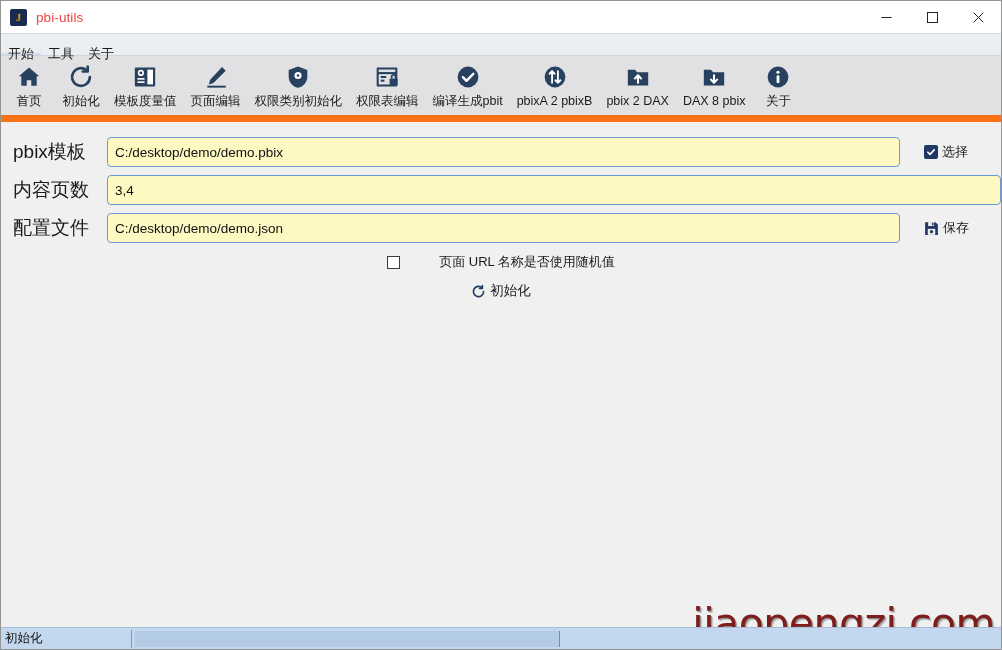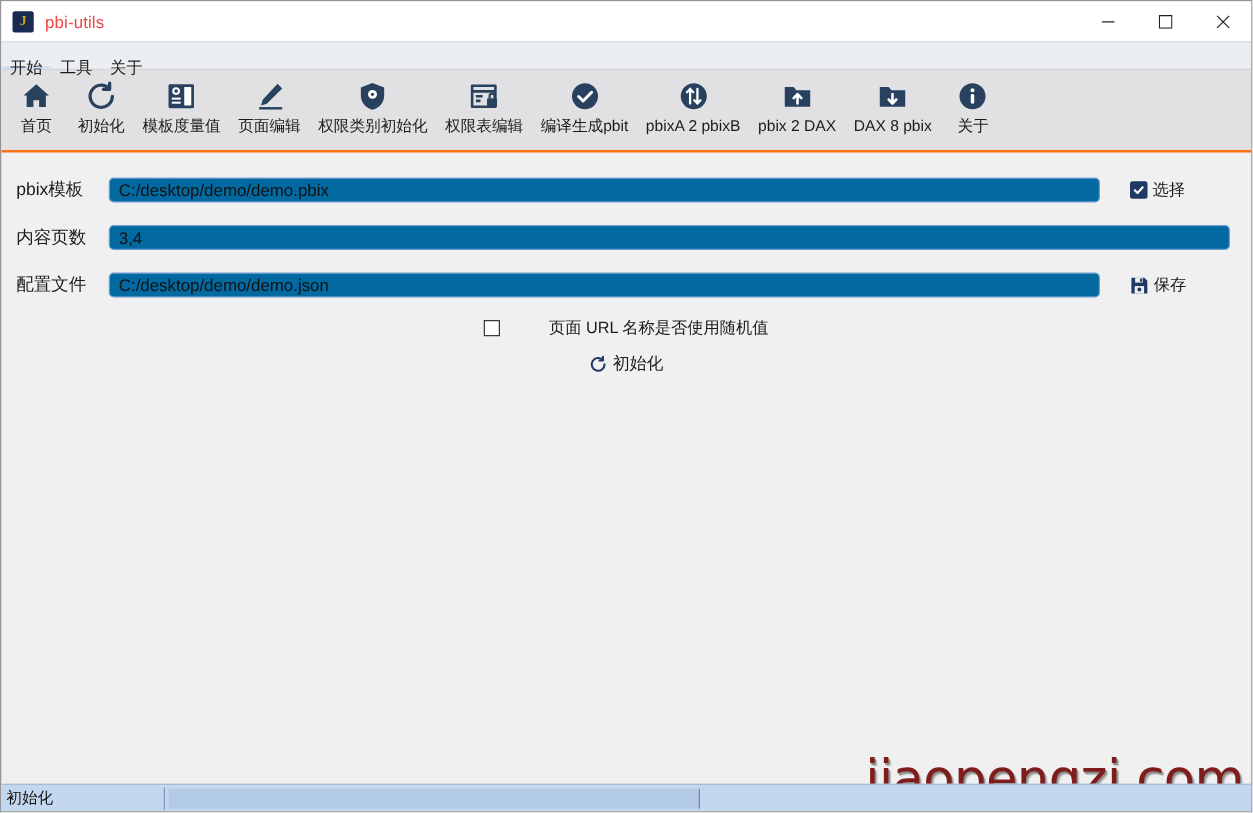--- a/index.html
+++ b/index.html
@@ -72,21 +72,21 @@
     color: #1a1a1a;
     cursor: default;
     margin-top: 19px;
   }
   .menu-item.active { background: #cfe0f5; }
 
   
   .toolbar {
     height: 66px;
     background: #e1e1e3;
-    border-bottom: 2px solid #f97316;
+    border-bottom: 7px solid #f97316;
     display: flex;
     align-items: flex-start;
     padding-left: 2px;
   }
   .tb-btn {
     min-width: 52px;
     padding: 7px 7px 0 7px;
     display: flex;
     flex-direction: column;
     align-items: center;
@@ -110,31 +110,31 @@
     position: relative;
     padding-top: 14px;
   }
   .row {
     display: flex;
     align-items: center;
     height: 32px;
     margin-bottom: 6px;
   }
   .row-label {
-    width: 86px;
+    width: 106px;
     padding-left: 12px;
-    font-size: 14px;
+    font-size: 19px;
     color: #1a1a1a;
     flex: 0 0 auto;
   }
   .txt {
-    height: 20px;
+    height: 30px;
     border: 1px solid #6b9ccd;
     border-radius: 4px;
-    background: #0369a1;
+    background: #fef9c3;
     font-size: 13.5px;
     color: #111;
     padding: 0 7px;
     outline: none;
     font-family: "Liberation Sans", "DejaVu Sans", sans-serif;
   }
   .txt.wide1 { width: 793px; }
   .txt.wide2 { width: 897px; }
   .side-ctl {
     display: flex;

